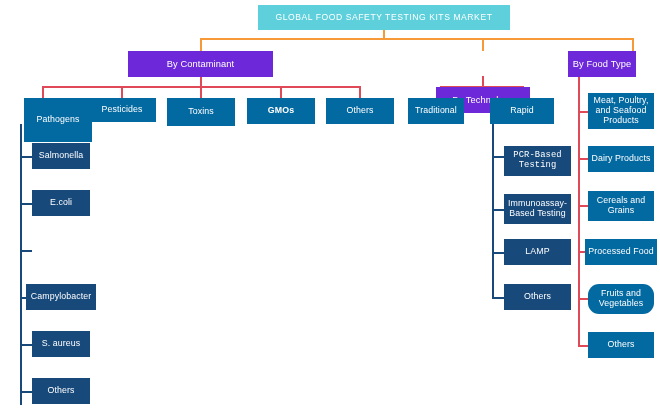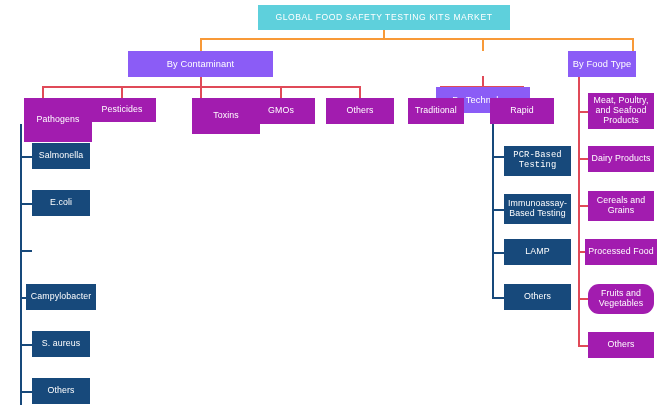--- a/index.html
+++ b/index.html
@@ -22,25 +22,25 @@
     line-height:1.12;
     letter-spacing:.1px;
     z-index:5;
   }
   .root{
     background:#5ed0dc;
     font-size:8.6px;
     letter-spacing:.55px;
   }
   .lvl1{
-    background:#8b5cf6;
+    background:#6d28d9;
     font-size:9.3px;
   }
   .red{
-    background:#a21caf;
+    background:#0369a1;
     font-size:8.8px;
   }
   .navy{
     background:#17497b;
     font-size:8.8px;
   }
   .line{position:absolute;z-index:1;}
   .o{background:#f89938;}
   .r{background:#e04a58;}
   .b{background:#17497b;}
@@ -94,22 +94,22 @@
   <div class="line r" style="left:578px;top:345px;width:10px;height:2px;"></div>
 
   <div class="node root" style="left:258px;top:5px;width:252px;height:25px;">GLOBAL FOOD SAFETY TESTING KITS MARKET</div>
 
   <div class="node lvl1" style="left:128px;top:51px;width:145px;height:26px;">By Contaminant</div>
   <div class="node lvl1" style="left:436px;top:51px;width:94px;height:26px;margin-top:36px;">By Technology</div>
   <div class="node lvl1" style="left:568px;top:51px;width:68px;height:26px;">By Food Type</div>
 
   <div class="node red" style="left:24px;top:98px;width:68px;height:44px;">Pathogens</div>
   <div class="node red" style="left:88px;top:98px;width:68px;height:24px;">Pesticides</div>
-  <div class="node red" style="left:167px;top:98px;width:68px;height:36px;margin-left:25px;">Toxins</div>
-  <div class="node red" style="left:247px;top:98px;width:68px;height:26px;">GMOs</div>
+  <div class="node red" style="left:167px;top:98px;width:68px;height:28px;">Toxins</div>
+  <div class="node red" style="left:247px;top:98px;width:68px;height:26px;font-weight:bold;">GMOs</div>
   <div class="node red" style="left:326px;top:98px;width:68px;height:26px;">Others</div>
 
   <div class="node red" style="left:408px;top:98px;width:56px;height:26px;">Traditional</div>
   <div class="node red" style="left:490px;top:98px;width:64px;height:26px;">Rapid</div>
 
   <div class="node navy" style="left:32px;top:143px;width:58px;height:26px;">Salmonella</div>
   <div class="node navy" style="left:32px;top:190px;width:58px;height:26px;">E.coli</div>
   <div class="node navy" style="left:26px;top:284px;width:70px;height:26px;">Campylobacter</div>
   <div class="node navy" style="left:32px;top:331px;width:58px;height:26px;">S. aureus</div>
   <div class="node navy" style="left:32px;top:378px;width:58px;height:26px;">Others</div>

